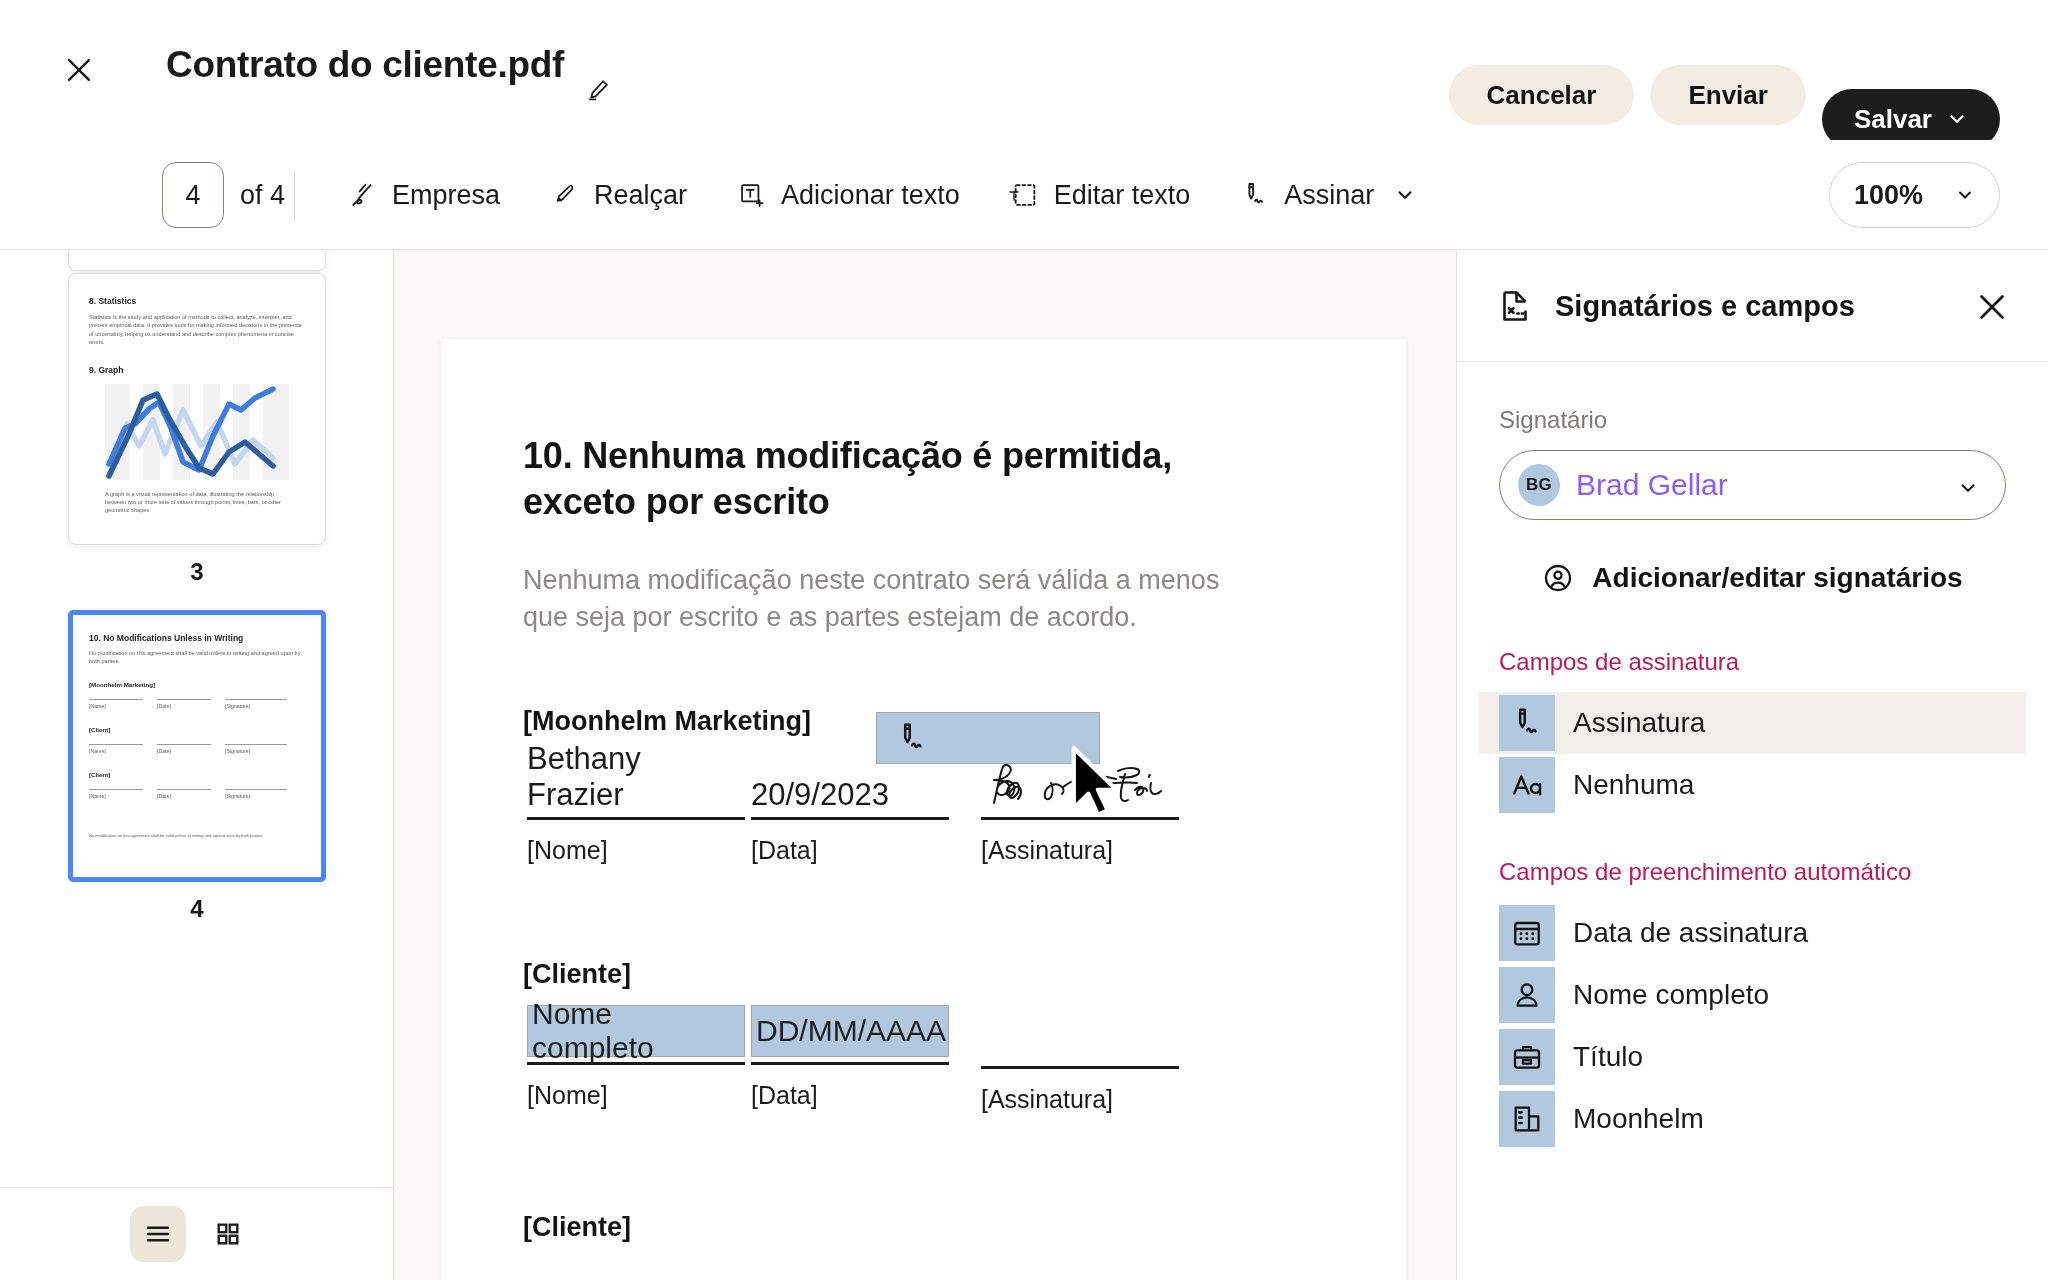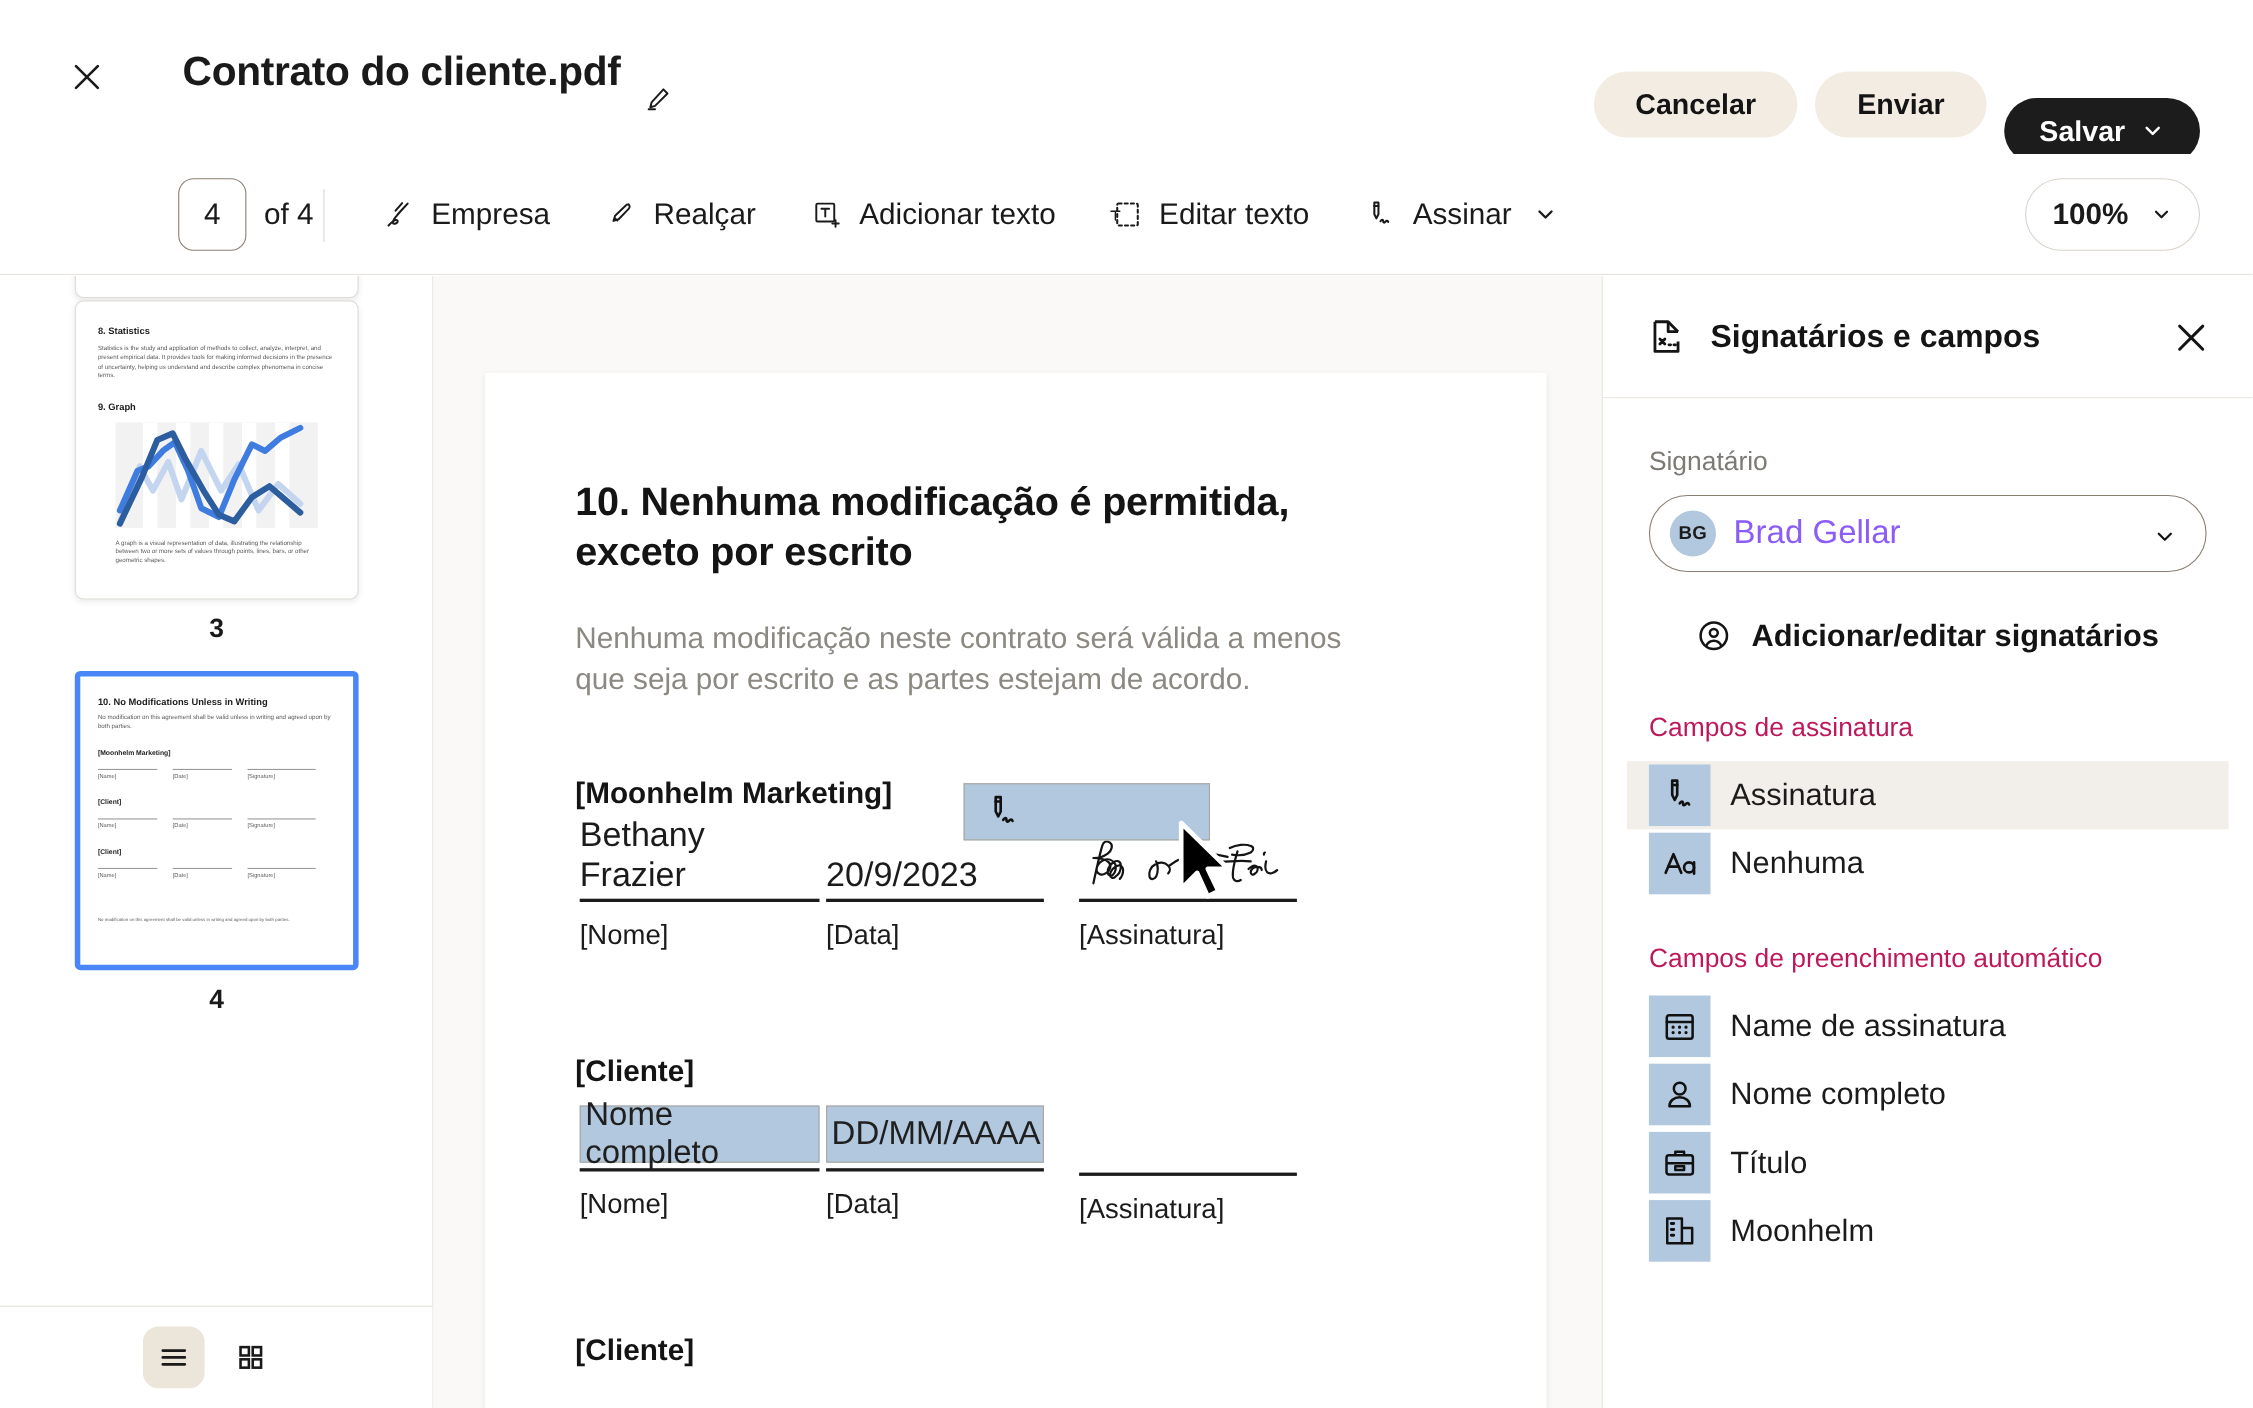--- a/index.html
+++ b/index.html
@@ -85,21 +85,21 @@
   .tb-item {
     display: flex; align-items: center; gap: 14px;
     font-size: 27px; color: #1a1a1a; cursor: pointer;
     white-space: nowrap;
   }
   .tb-icon { width: 30px; height: 30px; display: flex; align-items: center; justify-content: center; }
   .zoom-sel {
     position: absolute; right: 48px; top: 22px;
     height: 66px; padding: 0 24px;
     border: 1.6px solid #d8d3cb; border-radius: 33px;
-    display: flex; align-items: center; gap: 20px;
+    display: flex; align-items: center; gap: 32px;
     font-size: 27px; font-weight: 700; color: #1a1a1a;
     cursor: pointer; background: #fff;
   }
 
   
   .thumbs {
     position: absolute; left: 0; top: 251px; width: 394px; height: 1029px;
     background: #ffffff;
     border-right: 1px solid #e6e2dc;
     overflow: hidden;
@@ -628,21 +628,21 @@
       <div class="sec-lbl">Campos de preenchimento automático</div>
 
       <div class="field-row">
         <span class="field-ic">
           <svg width="32" height="32" viewBox="0 0 24 24" fill="none" stroke="#111111" stroke-width="1.7" stroke-linecap="round">
             <rect x="3.2" y="4.5" width="17.6" height="16" rx="1.6"></rect>
             <path d="M3.2 9h17.6"></path>
             <path d="M7.5 12.6h.01M11.9 12.6h.01M16.3 12.6h.01M7.5 16.3h.01M11.9 16.3h.01M16.3 16.3h.01" stroke-width="2.2"></path>
           </svg>
         </span>
-        <span class="field-lbl">Name de assinatura</span>
+        <span class="field-lbl">Data de assinatura</span>
       </div>
 
       <div class="field-row">
         <span class="field-ic">
           <svg width="32" height="32" viewBox="0 0 24 24" fill="none" stroke="#111111" stroke-width="1.7" stroke-linecap="round" stroke-linejoin="round">
             <circle cx="12" cy="8" r="4"></circle>
             <path d="M5 20c0-3.6 3.1-6.2 7-6.2s7 2.6 7 6.2z"></path>
           </svg>
         </span>
         <span class="field-lbl">Nome completo</span>

